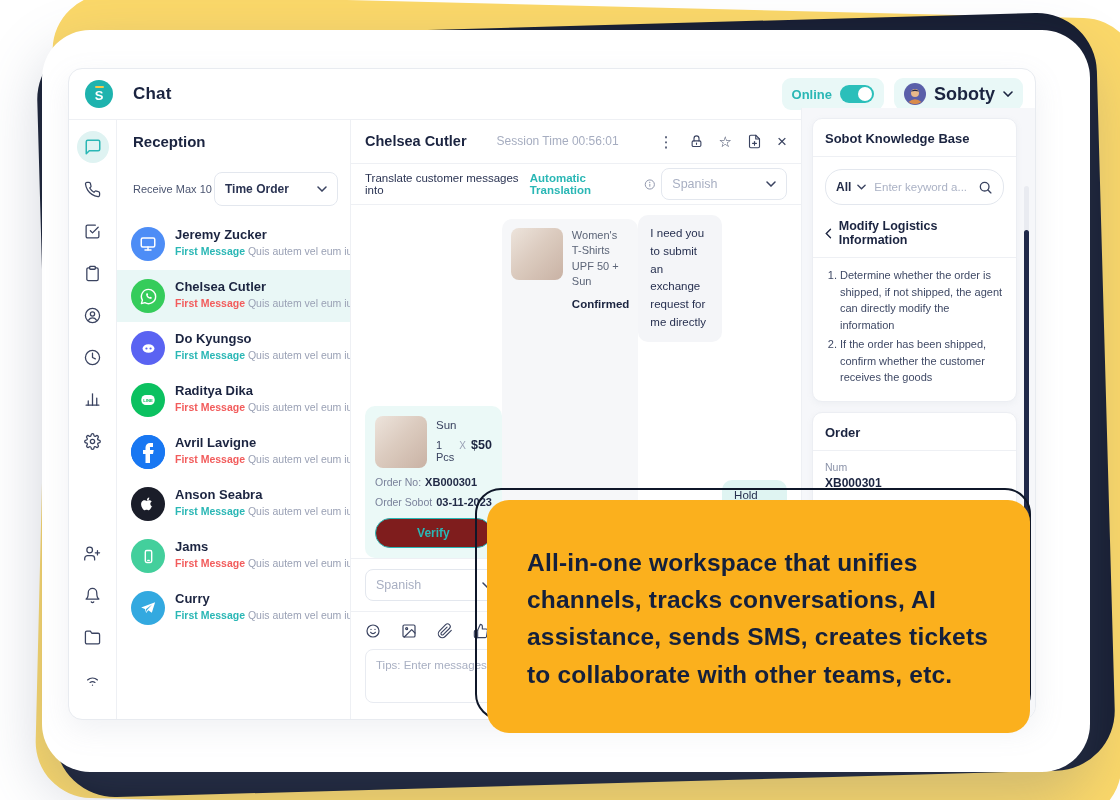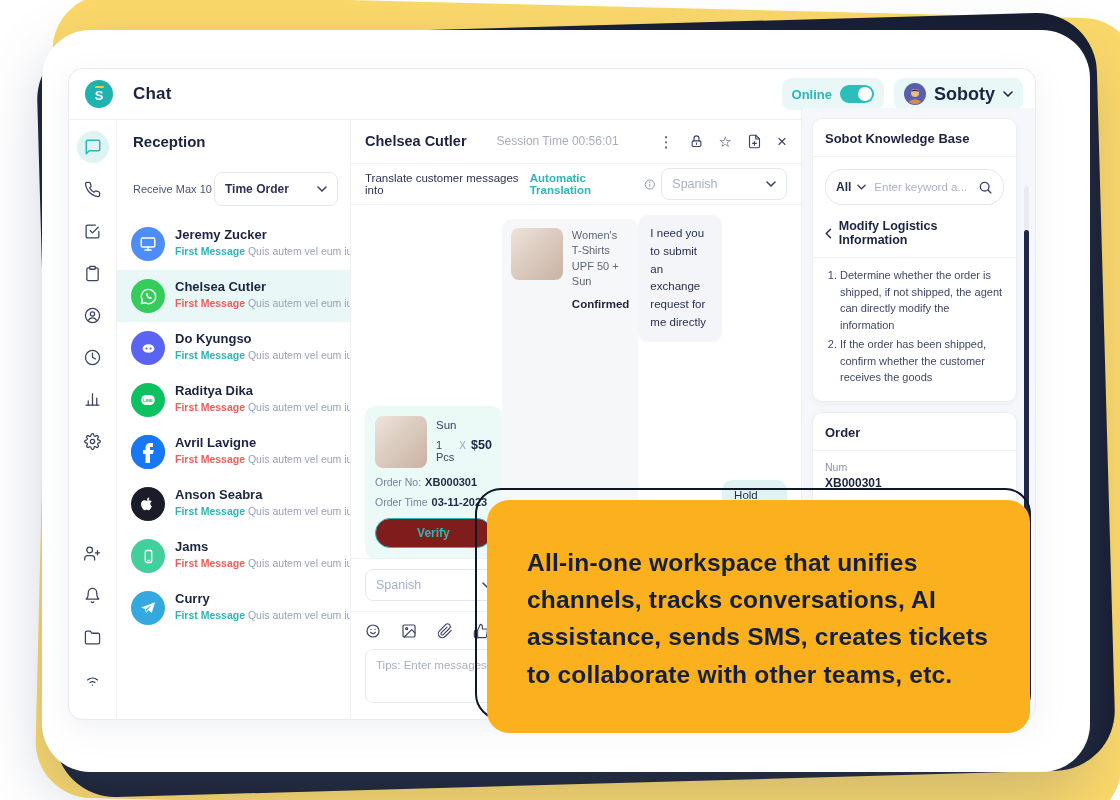--- a/index.html
+++ b/index.html
@@ -417,21 +417,21 @@
             <div>
               <div class="pname">Sun</div>
               <div class="qty">
                 <span class="q1">1 Pcs</span>
                 <span class="qx">X</span>
                 <span class="q2">$50</span>
               </div>
             </div>
           </div>
           <div class="oline"><span>Order No:</span><b>XB000301</b></div>
-          <div class="oline"><span>Order Time</span><b>03-11-2023</b></div>
+          <div class="oline"><span>Order Sobot</span><b>03-11-2023</b></div>
           <div class="verify">Verify</div>
         </div>
 
         <div class="prodcard">
           <div class="prow">
             <div class="pimg"></div>
             <div>
               <div class="ptitle">Women's T-Shirts UPF 50 + Sun</div>
               <div class="pstatus">Confirmed</div>
             </div>

